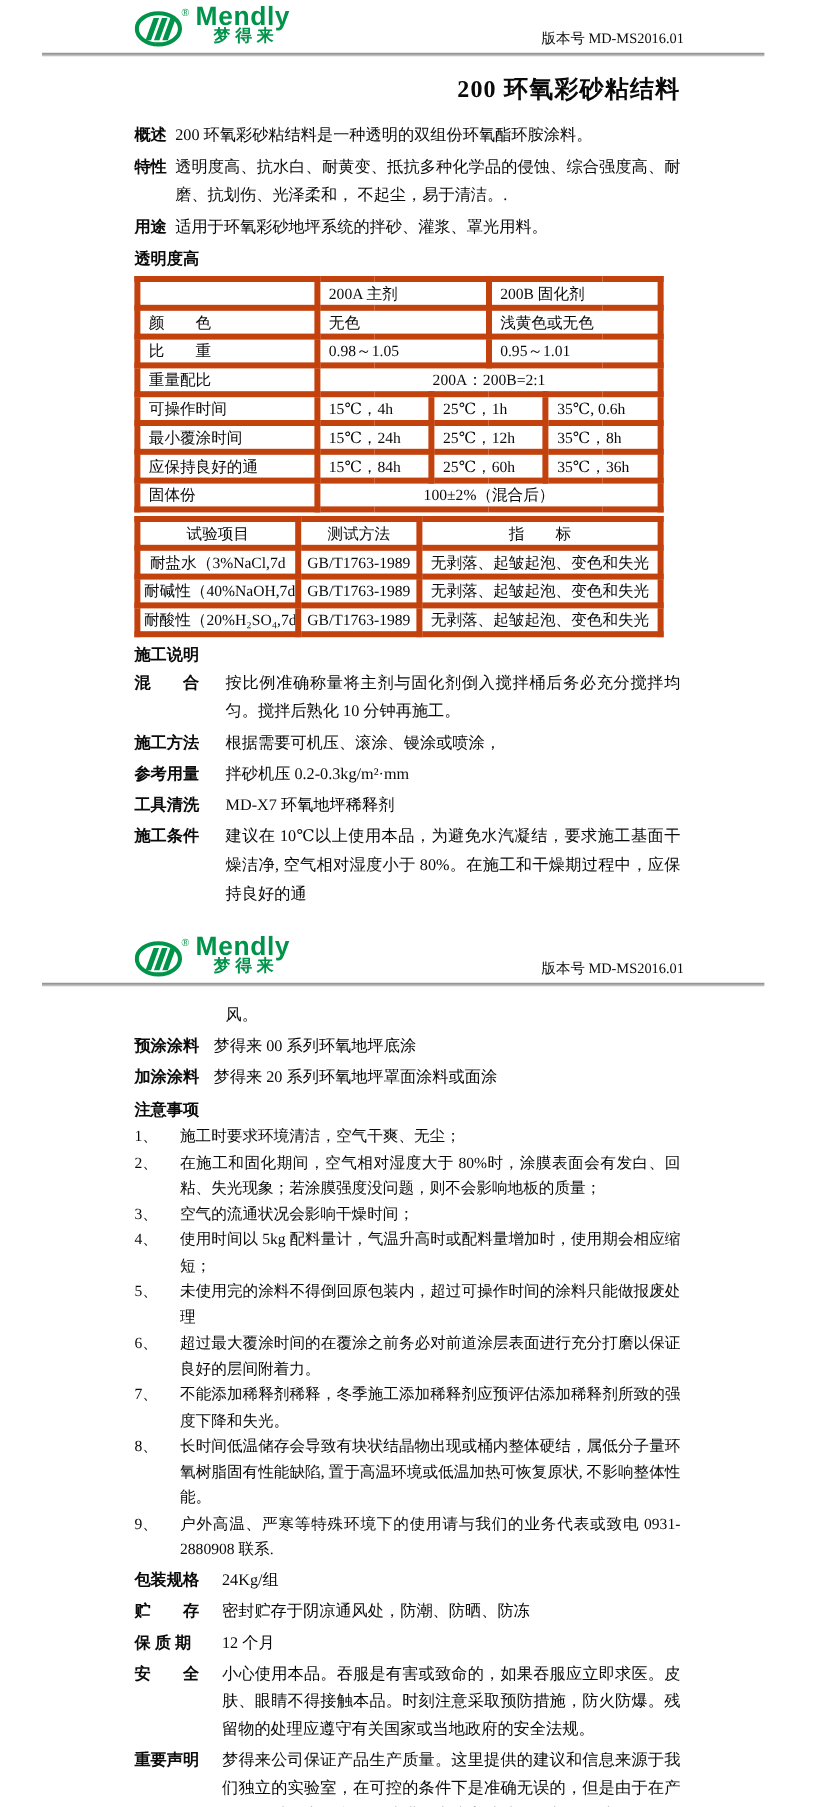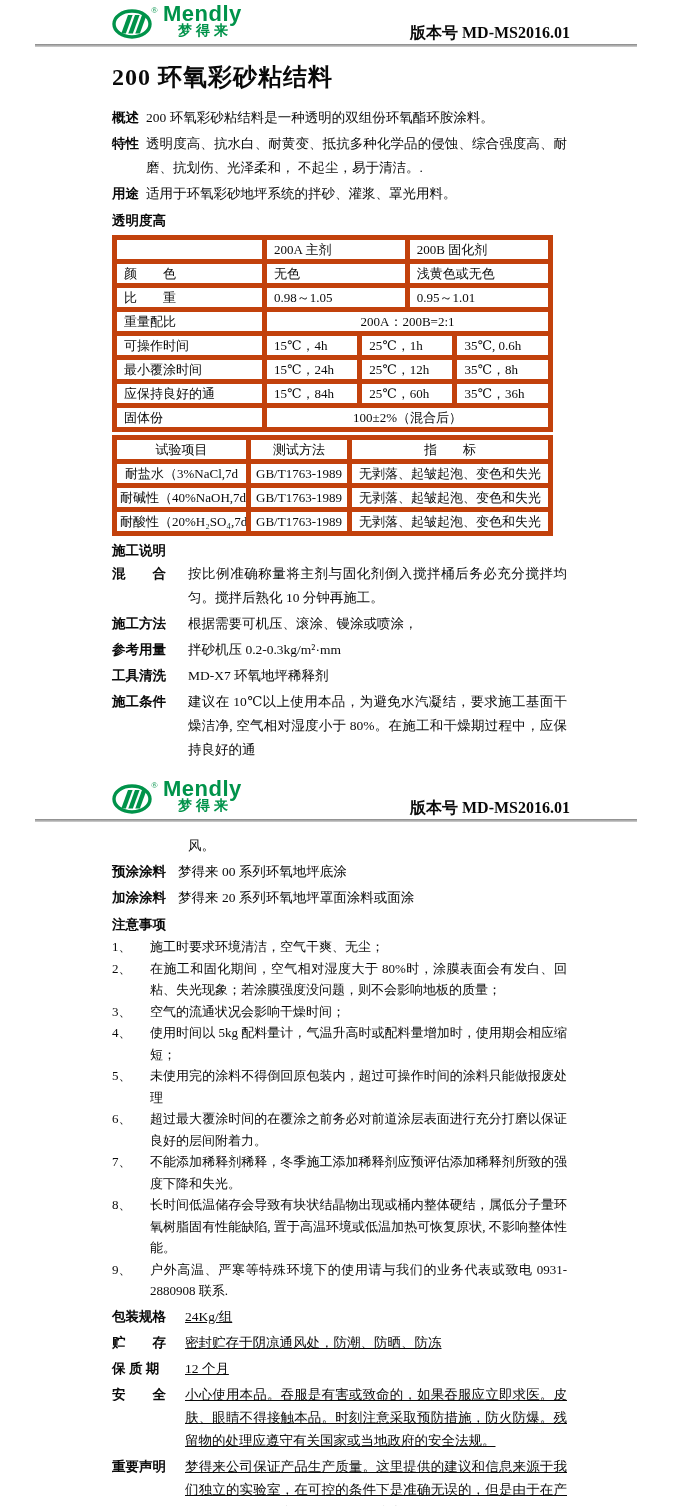--- a/index.html
+++ b/index.html
@@ -24,42 +24,42 @@
   .logo{ display:flex; align-items:flex-start; }
   .logo-texts{ display:flex; flex-direction:column; margin-left:3px; }
   .brand-en{
     font-family:"Liberation Sans","DejaVu Sans",sans-serif;
     font-weight:bold; color:var(--green); font-size:22px; line-height:19px; letter-spacing:.5px;
   }
   .brand-zh{
     font-weight:bold; color:var(--green); font-size:14px; line-height:16px;
     letter-spacing:4px; margin-left:15px;
   }
-  .version{ font-size:16px; line-height:13px; padding-bottom:3px; white-space:nowrap;font-weight:bold; }
+  .version{ font-size:12px; line-height:13px; padding-bottom:3px; white-space:nowrap; }
   .hrule{ height:3px; margin:2px 50px 0 35px; background:linear-gradient(#868686,#d2d2d2); }
 
   
   .content{ padding:0 120px 0 112px; }
-  .title{ font-size:24px; font-weight:bold; letter-spacing:1px; margin:14px 0 13px; }
+  .title{ font-size:20px; font-weight:bold; letter-spacing:1px; margin:14px 0 13px;text-align:right; }
   .h{ font-weight:bold; font-size:13.5px; line-height:22px; margin-top:4px; }
 
   .para{ display:flex; font-size:13.5px; line-height:24px; margin-bottom:2px; }
   .para .lbl{ flex:0 0 34px; font-weight:bold; white-space:nowrap; }
   .para .txt{ flex:1; text-align:justify; }
   .cons .lbl{ flex-basis:76px; }
   .coat .lbl{ flex-basis:66px; }
   .cont .lbl{ flex-basis:76px; font-weight:normal; }
 
   .note{ display:flex; font-size:13px; line-height:21.5px; }
   .note .num{ flex:0 0 38px; }
   .note .txt{ flex:1; text-align:justify; }
 
   .foot{ display:flex; font-size:13.5px; line-height:23px; margin-bottom:3px; }
   .foot .lbl{ flex:0 0 73px; font-weight:bold; white-space:nowrap; }
-  .foot .txt{ flex:1; text-align:justify;text-decoration:underline; }
+  .foot .txt{ flex:1; text-align:justify; }
 
   
   table{ border-collapse:collapse; width:436px; table-layout:fixed; margin-top:3px; font-size:13px; }
   td{ border:5px solid #c2410c; height:24px; padding:0 7px; overflow:hidden; white-space:nowrap; }
   .center{ text-align:center; }
   .t2 td{ text-align:center; padding:0 3px; }
 </style>
 </head>
 <body>
 

